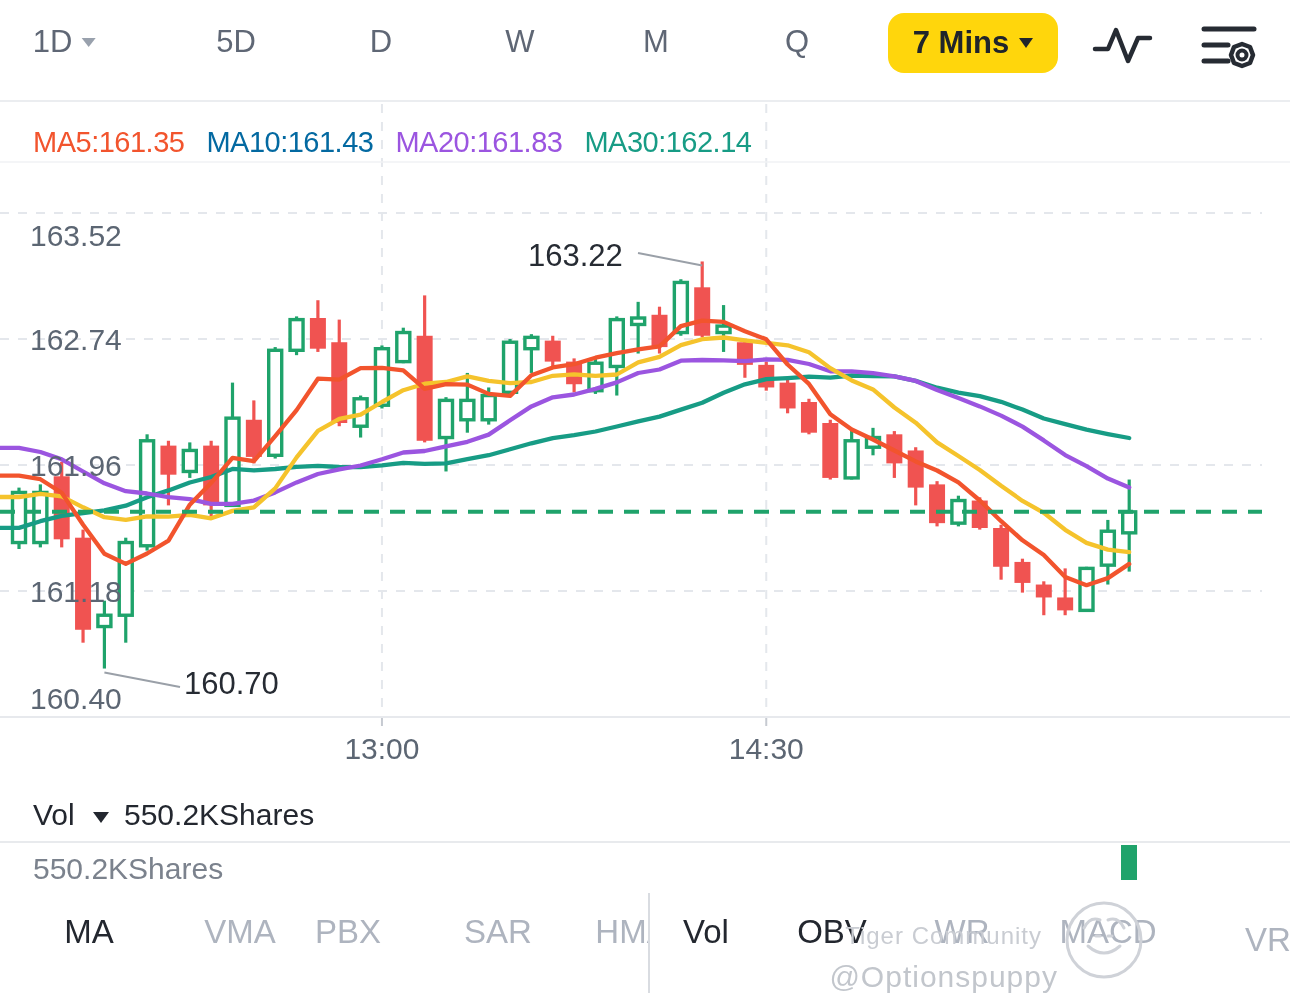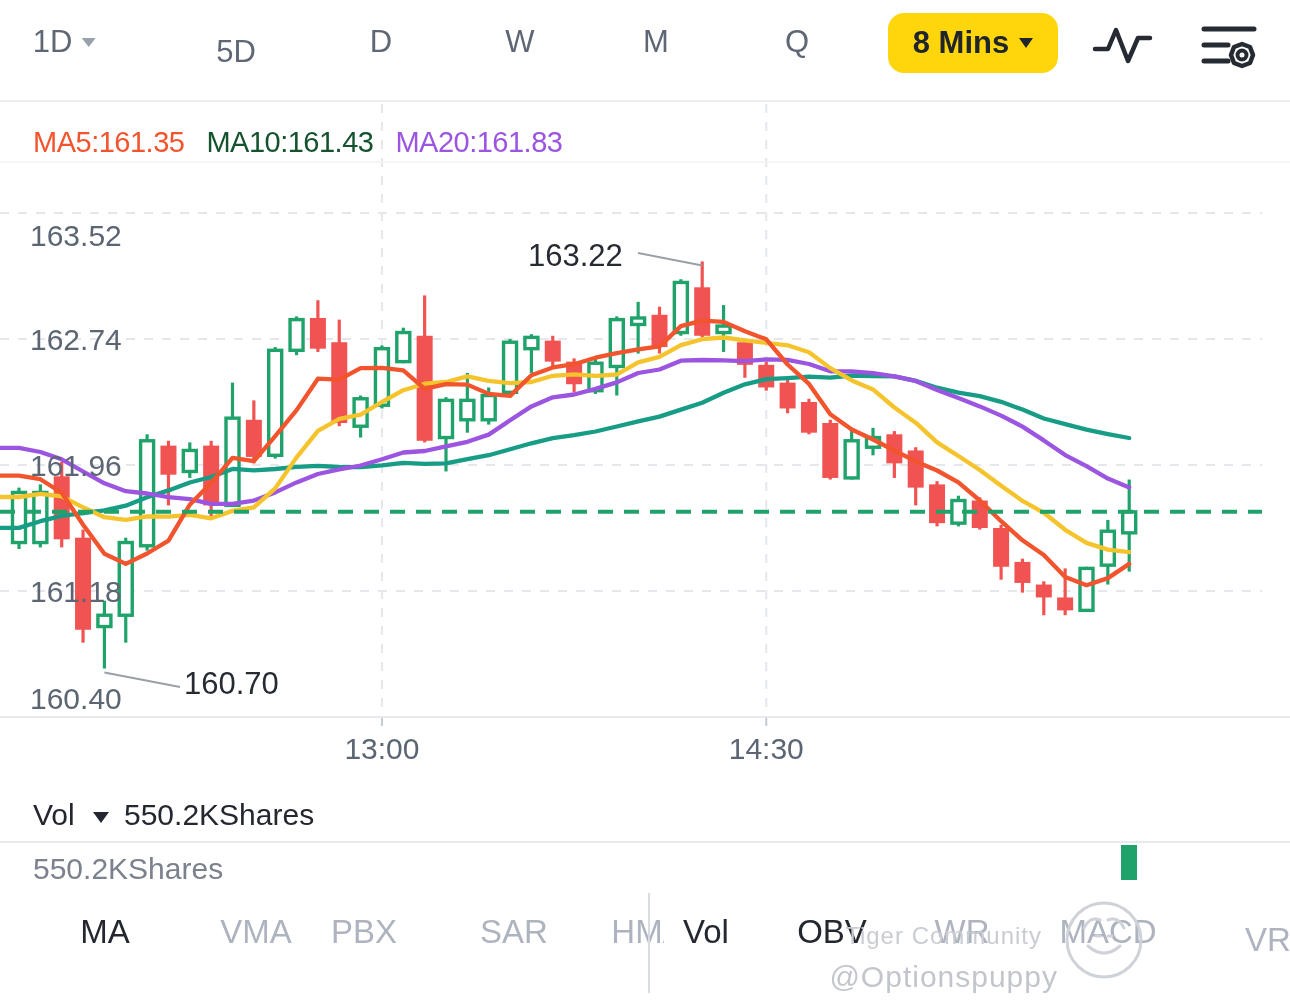--- a/index.html
+++ b/index.html
@@ -22,21 +22,21 @@
   
   #vol-row{position:absolute;left:0;top:792px;width:1290px;height:49px;border-bottom:2px solid #e8eaed;background:#fff;}
   #vol-label{position:absolute;left:33px;top:6px;font-size:30px;font-weight:500;color:#23272f;}
   #vol-caret{position:absolute;left:93px;top:20px;width:0;height:0;border-left:8px solid transparent;border-right:8px solid transparent;border-top:11px solid #23272f;}
   #vol-value{position:absolute;left:124px;top:6px;font-size:30px;font-weight:500;color:#23272f;}
   #vol-axis-max{position:absolute;left:33px;top:852px;font-size:30px;color:#7b828d;}
   #vol-bar{position:absolute;left:1121px;top:845px;width:16px;height:35px;}
   
   #tabs{position:absolute;left:0;top:885px;width:1290px;height:123px;background:#fff;}
   .tab-group{position:absolute;top:0;height:100%;overflow:hidden;}
-  #tab-group-main{left:0;width:648px;margin-left:16px;}
+  #tab-group-main{left:0;width:648px;}
   #tab-group-sub{left:650px;width:640px;}
   .ind-tab{position:absolute;top:28px;transform:translateX(-50%);font-size:33px;white-space:nowrap;cursor:pointer;}
   .ind-tab.dark{color:#23272f;font-weight:500;}
   .ind-tab.muted{color:#aeb4bf;font-weight:400;}
   #tab-divider{position:absolute;left:648px;top:8px;width:2px;height:100px;background:#d9dce1;}
   
   #watermark{position:absolute;left:0;top:0;width:1070px;height:1008px;pointer-events:none;z-index:10;}
   #wm-text1{position:absolute;right:28px;top:922px;font-size:24px;color:#c9ccd2;letter-spacing:1px;}
   #wm-text2{position:absolute;right:12px;top:960px;font-size:30px;color:#c2c6cc;letter-spacing:1px;}
 </style>
@@ -207,56 +207,57 @@
       <text x="30" y="602" font-size="30" fill="#5c6673">161.18</text>
       <text x="30" y="709" font-size="30" fill="#5c6673">160.40</text>
     </svg>
 
   <div id="toolbar">
     <div id="range-tabs-holder">
         <div class="range-tab" style="left: 64px;">
           <span>1D</span>
           <span class="caret" style="border-left-width: 7px; border-right-width: 7px; border-top-width: 9px;"></span>
         </div>
-        <div class="range-tab" style="left: 236px; margin-top: 10px;">
+        <div class="range-tab" style="left: 236px;">
           <span>5D</span>
         </div>
         <div class="range-tab" style="left: 381px;">
           <span>D</span>
         </div>
         <div class="range-tab" style="left: 520px;">
           <span>W</span>
         </div>
         <div class="range-tab" style="left: 656px;">
           <span>M</span>
         </div>
         <div class="range-tab" style="left: 797px;">
           <span>Q</span>
         </div>
       </div>
     <div id="interval-btn" style="background: rgb(255, 214, 12);">
-      <span class="lbl">8 Mins</span>
+      <span class="lbl">7 Mins</span>
       <span class="caret"></span>
     </div>
     <svg class="tool-icon" style="left:1092px;top:22px" width="62" height="46">
       <polyline points="3,27 16,27 24,8 36,39 46,16 58,16" fill="none" stroke="#262b33" stroke-width="4.5" stroke-linecap="round" stroke-linejoin="round"></polyline>
     </svg>
     <svg class="tool-icon" style="left:1200px;top:22px" width="60" height="52">
       <line x1="4" y1="7" x2="54" y2="7" stroke="#262b33" stroke-width="5" stroke-linecap="round"></line>
       <line x1="4" y1="23" x2="28" y2="23" stroke="#262b33" stroke-width="5" stroke-linecap="round"></line>
       <line x1="4" y1="39" x2="28" y2="39" stroke="#262b33" stroke-width="5" stroke-linecap="round"></line>
       <path d="M42 22 l8 3 l3 8 l-3 8 l-8 3 l-8 -3 l-3 -8 l3 -8 z" fill="none" stroke="#262b33" stroke-width="4.5" stroke-linejoin="round"></path>
       <circle cx="42" cy="33" r="4.5" fill="none" stroke="#262b33" stroke-width="4"></circle>
     </svg>
   </div>
 
   <div id="legend">
       <span class="legend-item" style="color: rgb(242, 84, 45);">MA5:161.35</span>
-      <span class="legend-item" style="color: #14532d;">MA10:161.43</span>
+      <span class="legend-item" style="color: #0369a1;">MA10:161.43</span>
       <span class="legend-item" style="color: rgb(155, 85, 224);">MA20:161.83</span>
+      <span class="legend-item" style="color: rgb(23, 156, 133);">MA30:162.14</span>
     </div>
 
   <div id="vol-row">
     <span id="vol-label">Vol</span>
     <span id="vol-caret"></span>
     <span id="vol-value">550.2KShares</span>
   </div>
   <span id="vol-axis-max">550.2KShares</span>
   <div id="vol-bar" style="background: rgb(31, 163, 107);"></div>
 

